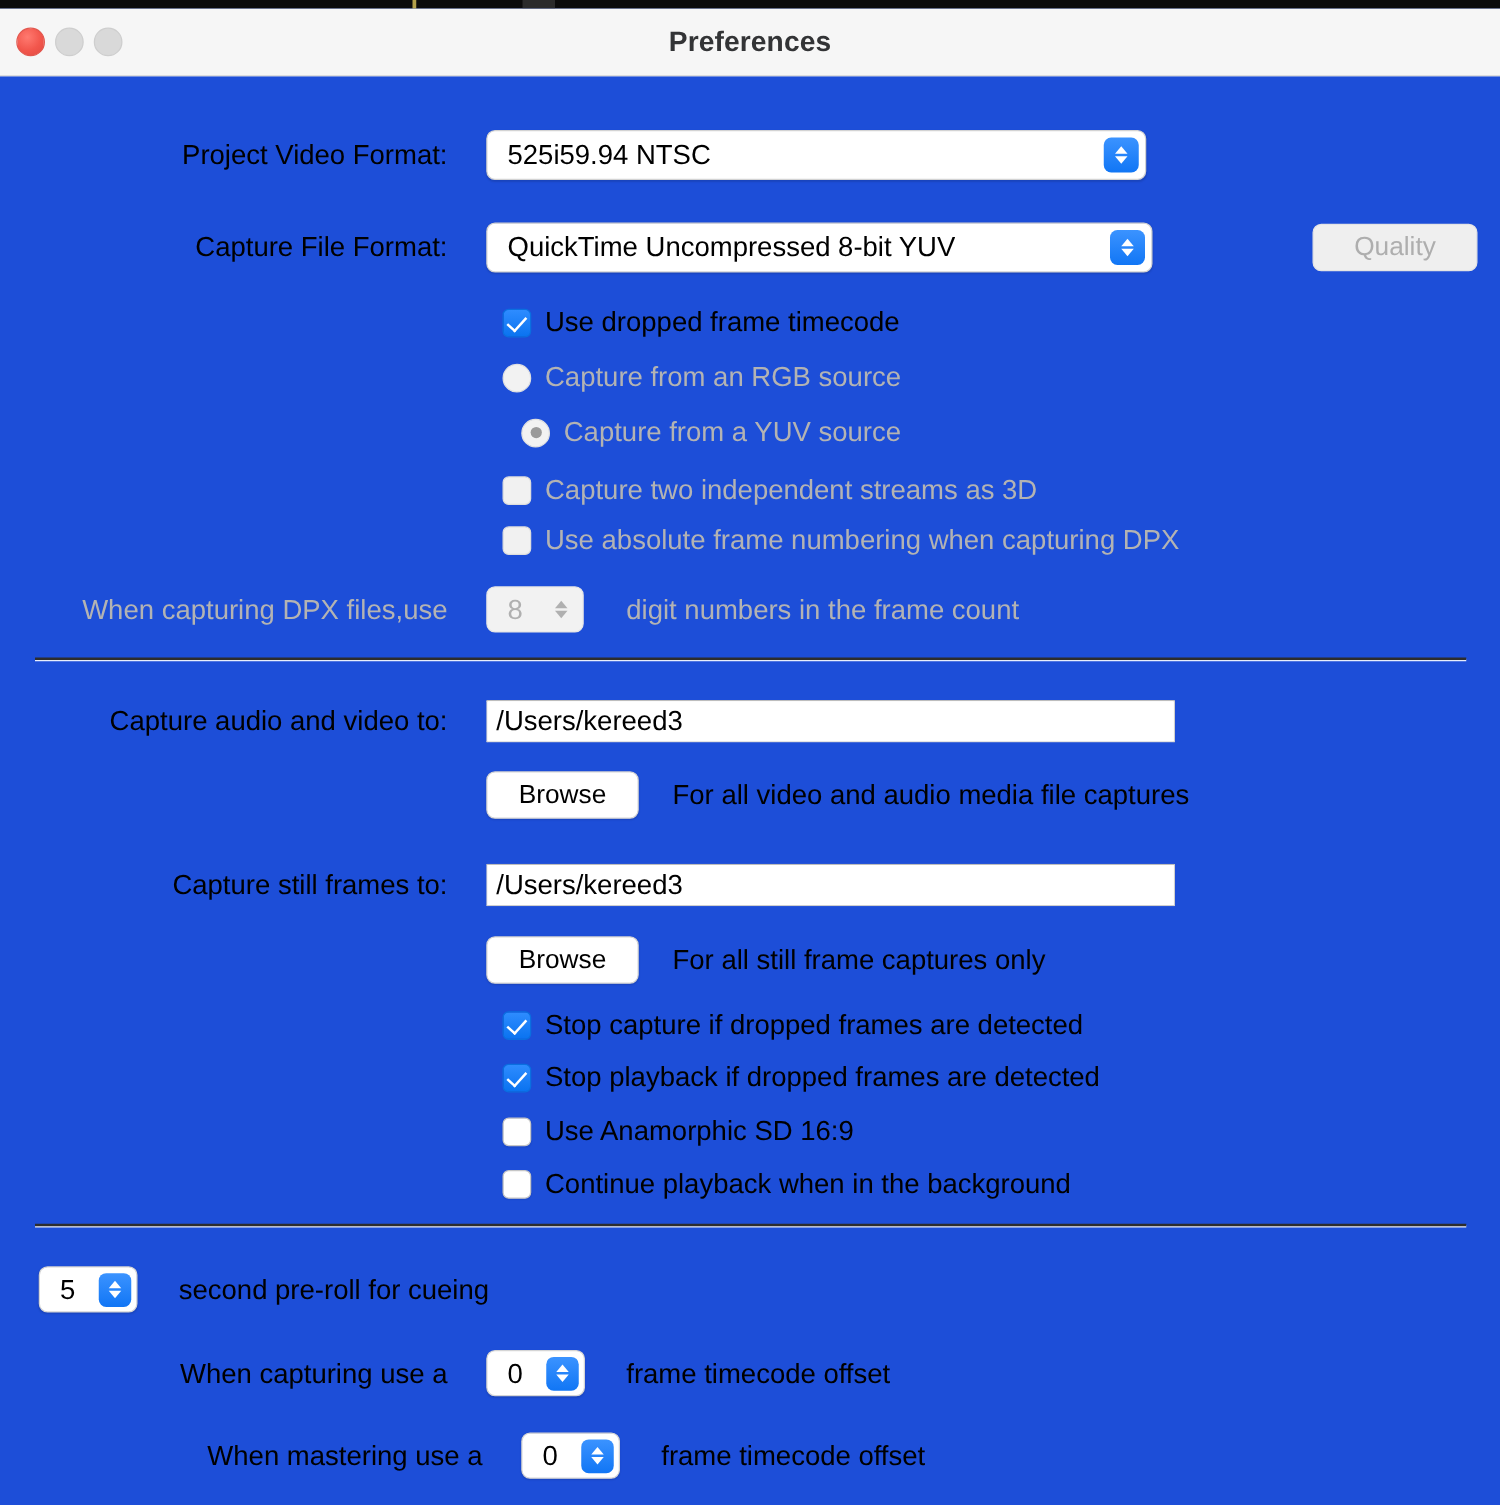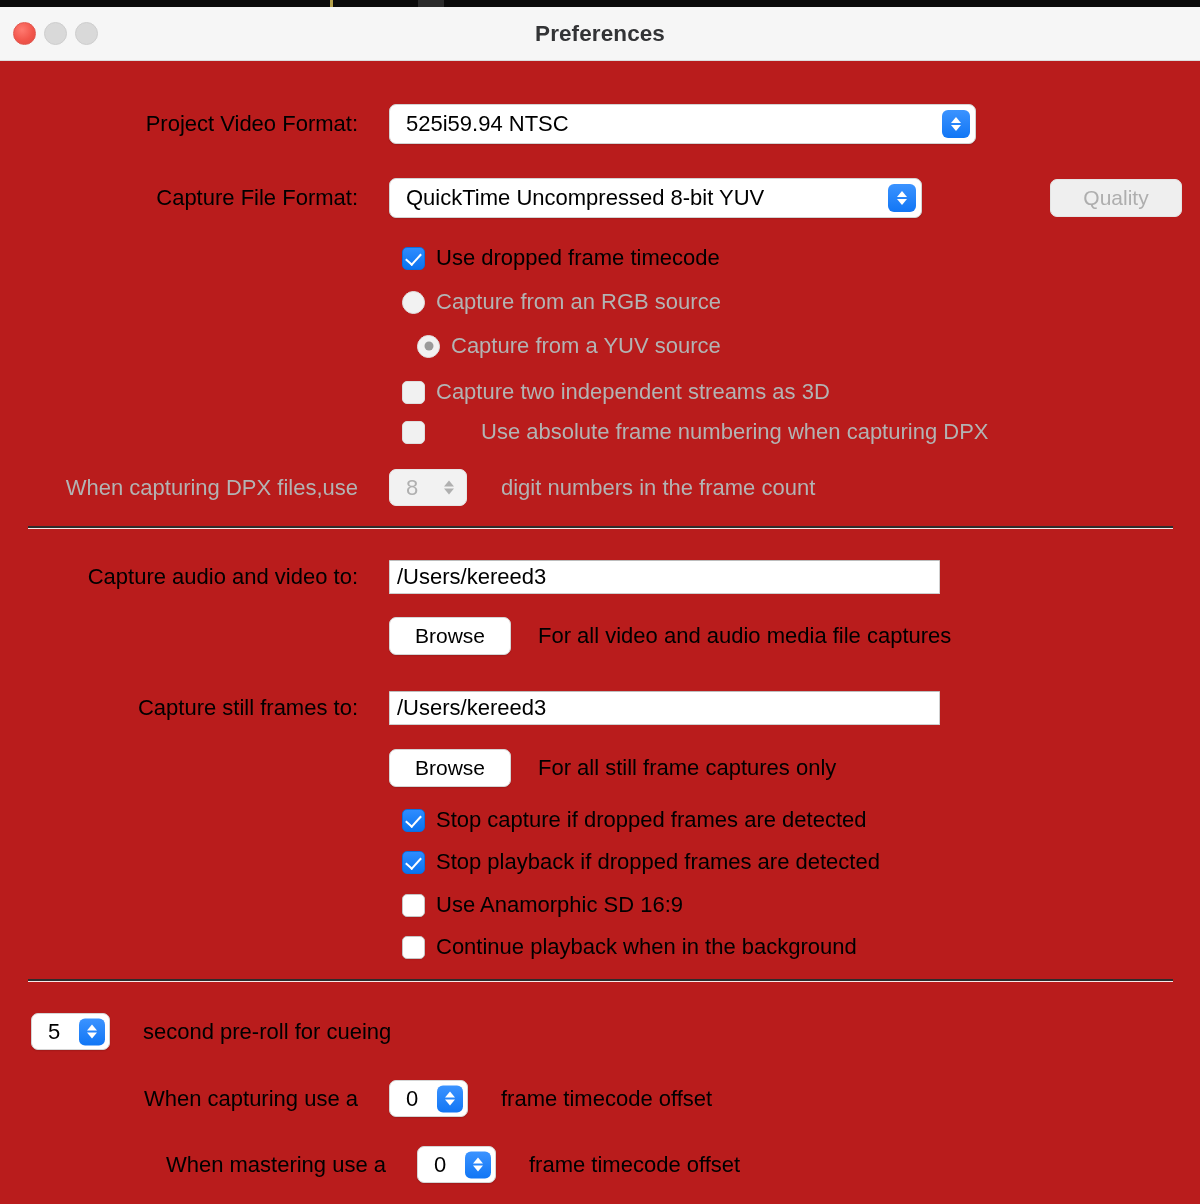--- a/index.html
+++ b/index.html
@@ -27,21 +27,21 @@
     top: 0;
     height: 7px;
   }
   .speck-a { left: 330px; width: 3px; background: #b3a04a; }
   .speck-b { left: 418px; width: 26px; background: #2b2b2b; }
 
   
   .window {
     width: 1200px;
     height: 1197px;
-    background: #b91c1c;
+    background: #1d4ed8;
     position: relative;
   }
 
   
   .titlebar {
     height: 53px;
     background: #f6f6f6;
     border-bottom: 1px solid #dcdcdc;
     position: relative;
     display: flex;
@@ -331,21 +331,21 @@
       <span class="tl tl-min"></span>
       <span class="tl tl-zoom"></span>
     </div>
     <div class="window-title">Preferences</div>
   </div>
 
   <div class="content">
 
     <div class="row" style="top:43px; left:0;">
       <div class="lbl">Project Video Format:</div>
-      <div class="ctl popup" style="width:587px;">
+      <div class="ctl popup" style="width:528px;">
         <span class="popup-value">525i59.94 NTSC</span>
         <span class="popup-arrows">
           <span class="chev chev-up"></span>
           <span class="chev chev-down"></span>
         </span>
       </div>
     </div>
 
     <div class="row" style="top:117px; left:0;">
       <div class="lbl">Capture File Format:</div>
@@ -376,21 +376,21 @@
           <span class="dot"></span>
         </span>
       <span class="cb-label disabled">Capture from a YUV source</span>
     </div>
 
     <div class="checkrow" style="top:318px; left:386px;">
       <span class="cbox off disabled"></span>
       <span class="cb-label disabled">Capture two independent streams as 3D</span>
     </div>
 
-    <div class="checkrow" style="top:358px; left:386px;gap:45px;">
+    <div class="checkrow" style="top:358px; left:386px;">
       <span class="cbox off disabled"></span>
       <span class="cb-label disabled">Use absolute frame numbering when capturing DPX</span>
     </div>
 
     <div class="row" style="top:408px; left:0;">
       <div class="lbl disabled">When capturing DPX files,use</div>
       <div class="ctl stepper disabled" style="width:78px;">
         <span class="stp-value">8</span>
         <span class="stp-arrows">
           <span class="chev chev-up"></span>

